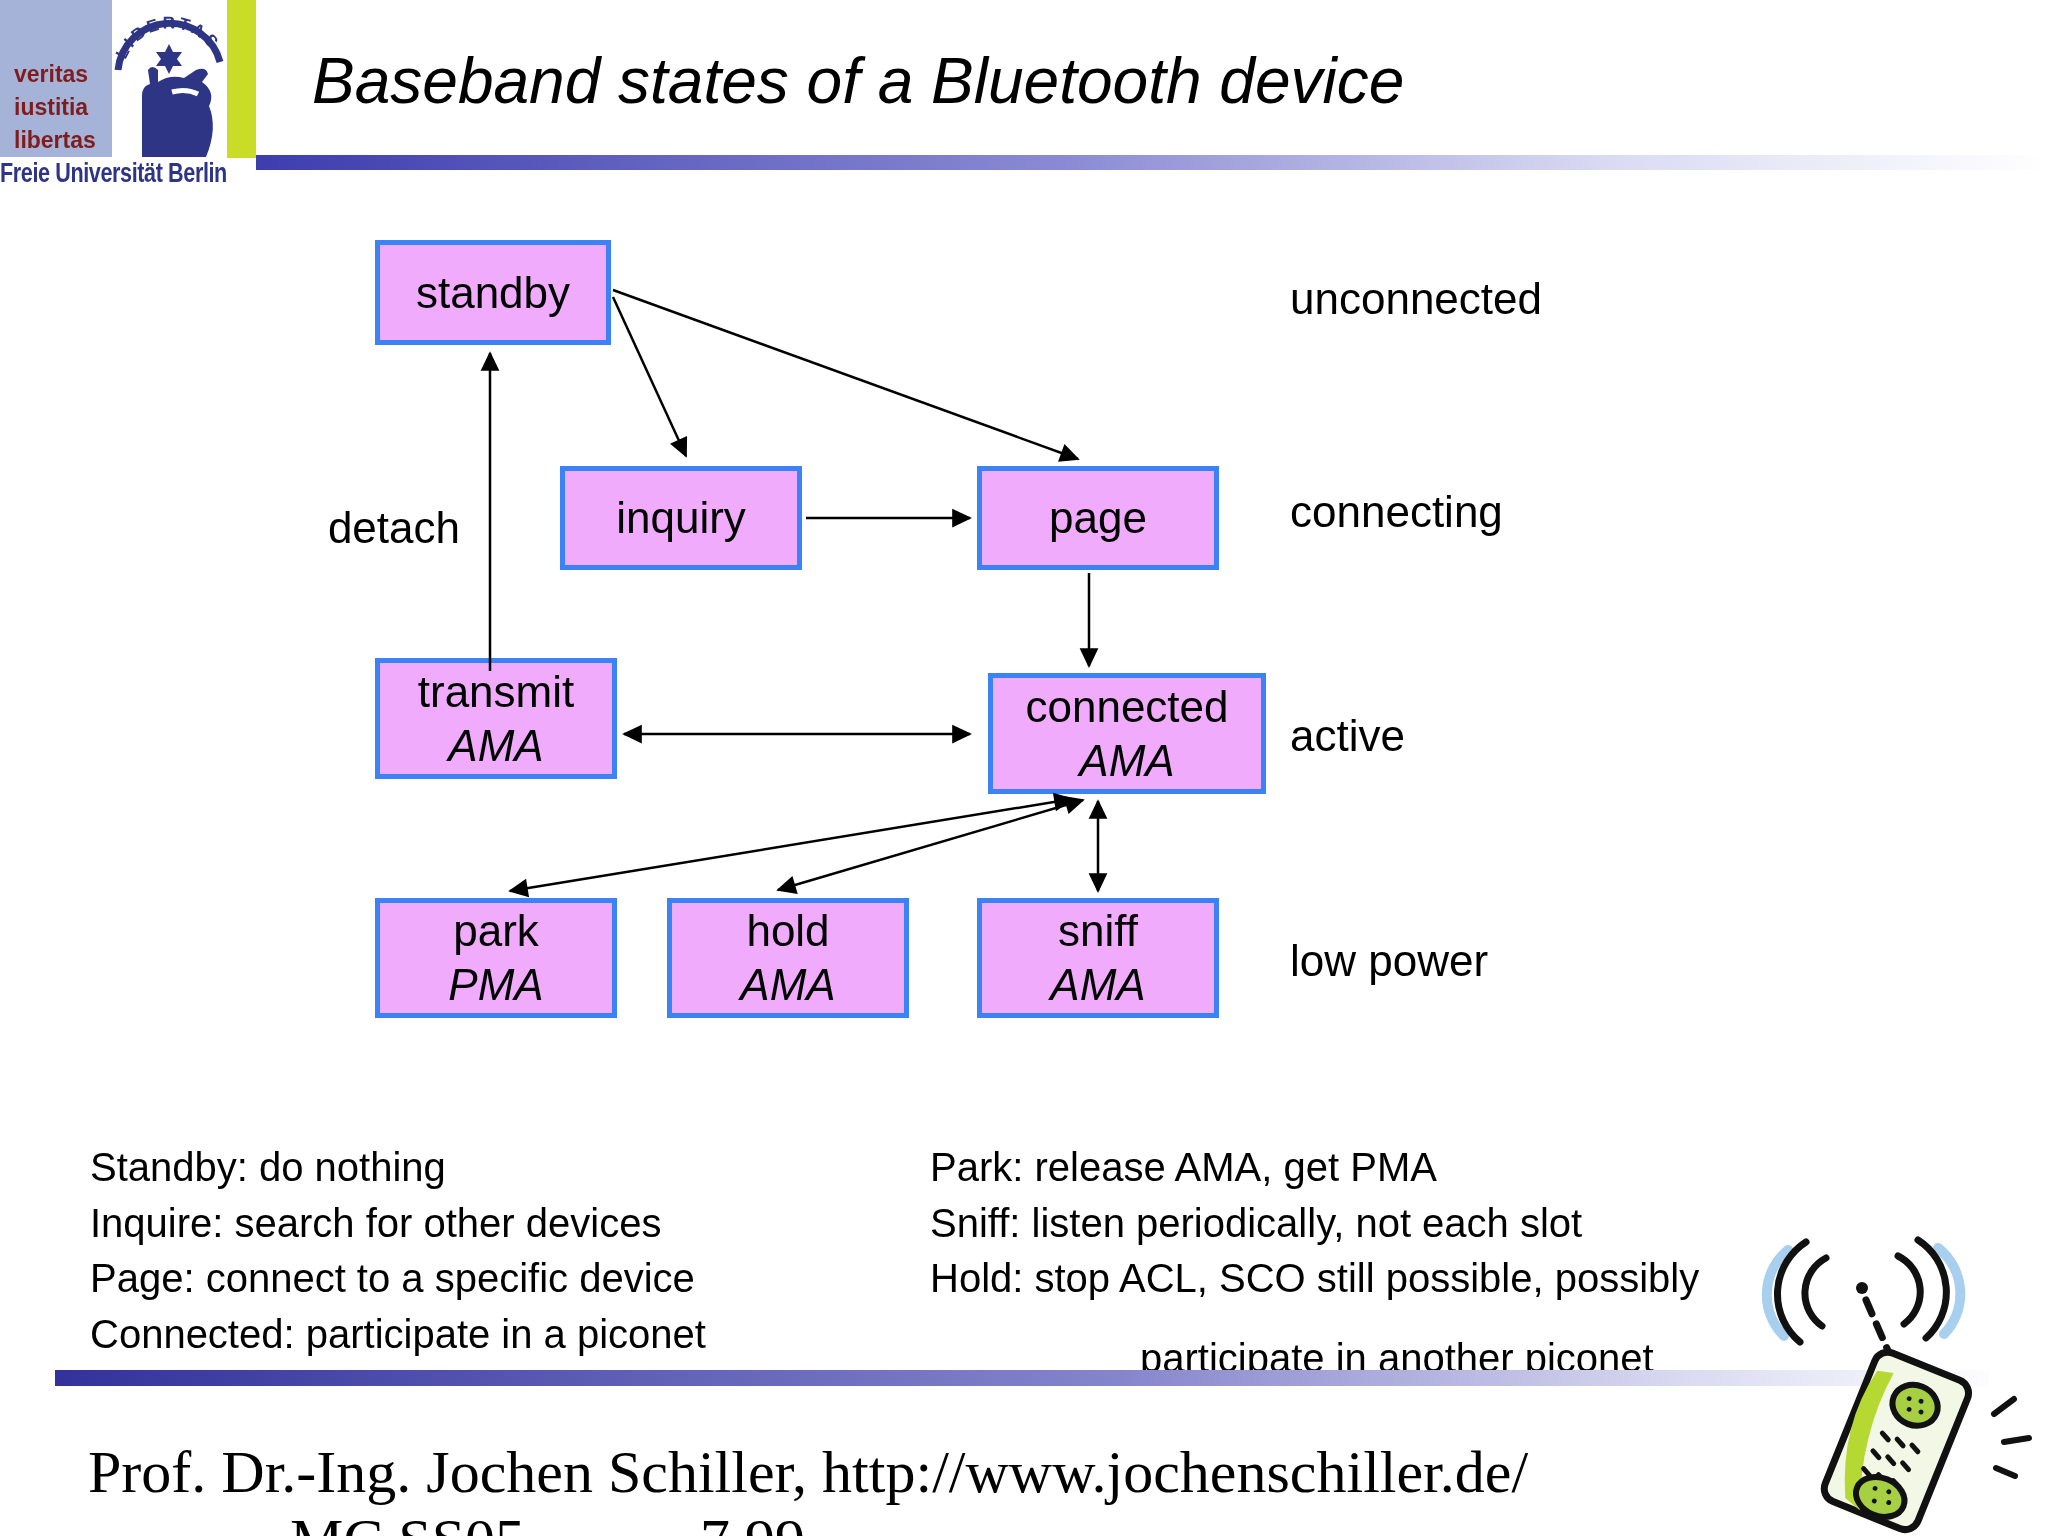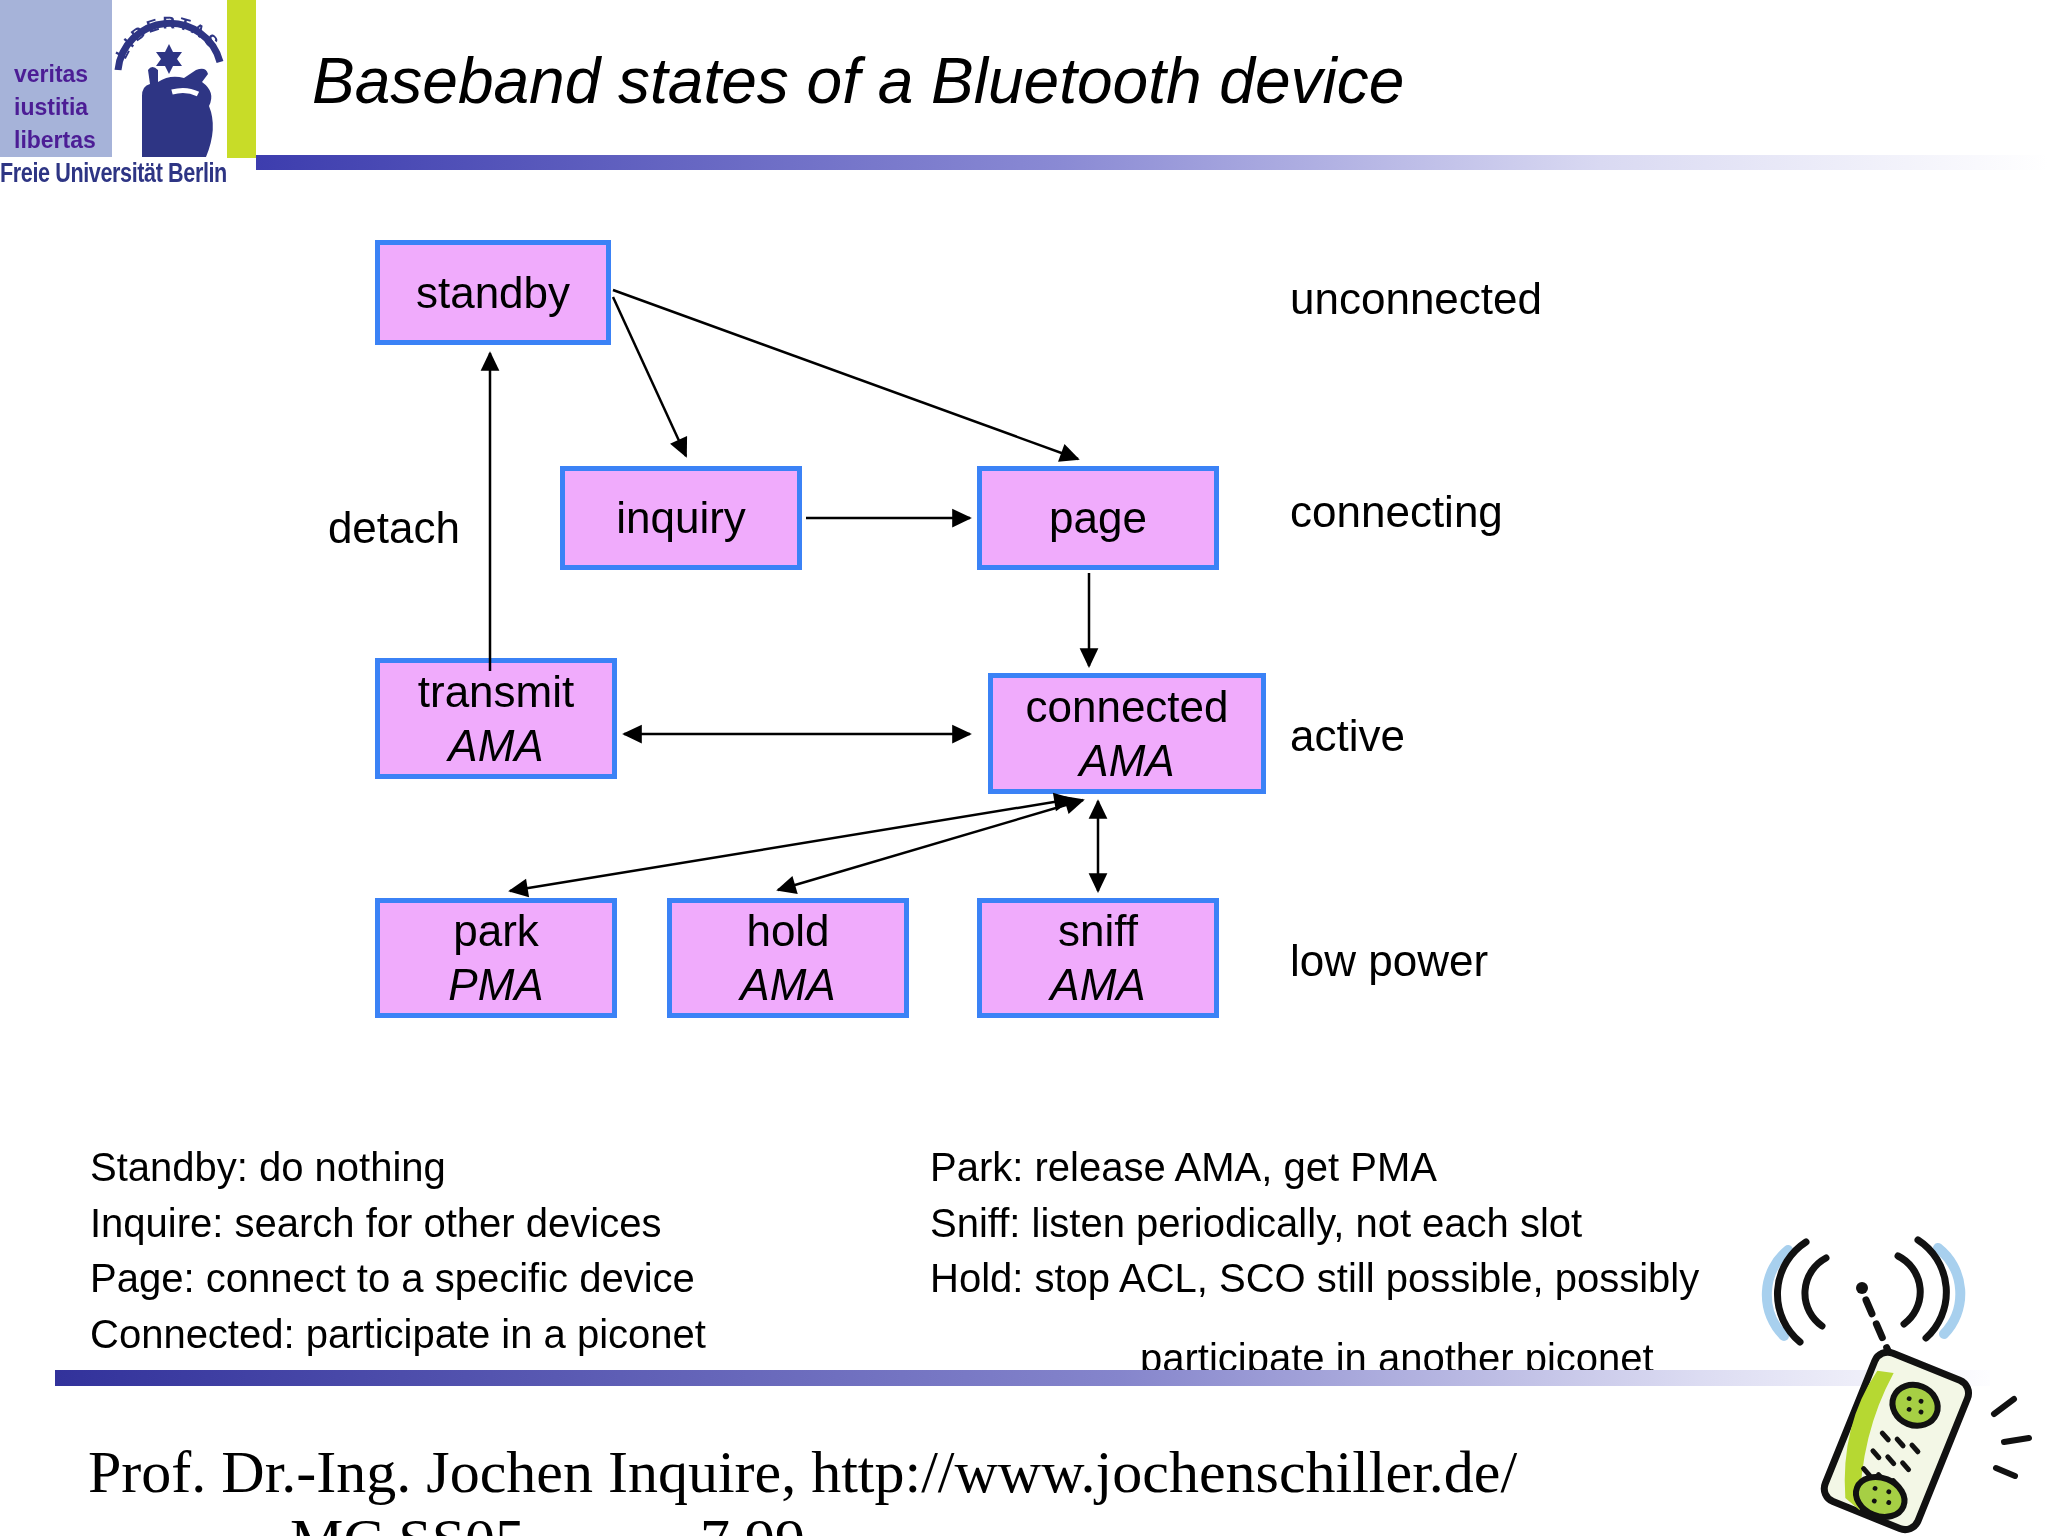--- a/index.html
+++ b/index.html
@@ -7,21 +7,21 @@
     width:2048px;height:1536px;position:relative;overflow:hidden;
     background:#ffffff;
     font-family:"Liberation Sans", sans-serif;
     color:#000;
   }
   .abs{position:absolute;}
 
   
   .logo-motto{
     left:0;top:0;width:112px;height:157px;background:#a6b3d9;
-    color:#4c1d95;font-weight:700;font-size:23px;line-height:33px;
+    color:#7f1d1d;font-weight:700;font-size:23px;line-height:33px;
     padding:58px 0 0 14px;box-sizing:border-box;
   }
   .logo-seal{left:112px;top:0;width:115px;height:157px;background:#ffffff;}
   .logo-stripe{left:227px;top:0;width:29px;height:158px;background:#c8dc28;}
   .logo-name{
     left:0;top:158px;width:300px;color:#2e3584;font-weight:700;
     font-size:27px;letter-spacing:-0.5px;transform:scaleX(.80);transform-origin:left top;
     white-space:nowrap;
   }
 
@@ -151,21 +151,21 @@
   <div>Connected: participate in a piconet</div>
 </div>
 <div class="abs notes" style="left:930px;top:1140px;">
   <div>Park: release AMA, get PMA</div>
   <div>Sniff: listen periodically, not each slot</div>
   <div>Hold: stop ACL, SCO still possible, possibly</div>
   <div style="padding-left:210px;margin-top:24px;">participate in another piconet</div>
 </div>
 
 <div class="abs footer-bar"></div>
-<div class="abs footer-author">Prof. Dr.-Ing. Jochen Inquire, http://www.jochenschiller.de/</div>
+<div class="abs footer-author">Prof. Dr.-Ing. Jochen Schiller, http://www.jochenschiller.de/</div>
 <div class="abs footer-course">MC SS05</div>
 <div class="abs footer-slideno">7.99</div>
 
 <svg id="phone-art" class="abs" viewBox="0 0 296 300">
 
   <g fill="none" stroke-linecap="round">
     <path d="M 36 14 A 58 58 0 0 0 32 100" stroke="#a8d0ee" stroke-width="10"></path>
     <path d="M 186 12 A 58 58 0 0 1 192 98" stroke="#a8d0ee" stroke-width="10"></path>
     <path d="M 54 6 A 62 62 0 0 0 48 106" stroke="#111" stroke-width="7"></path>
     <path d="M 74 22 A 40 40 0 0 0 70 90" stroke="#111" stroke-width="7"></path>

